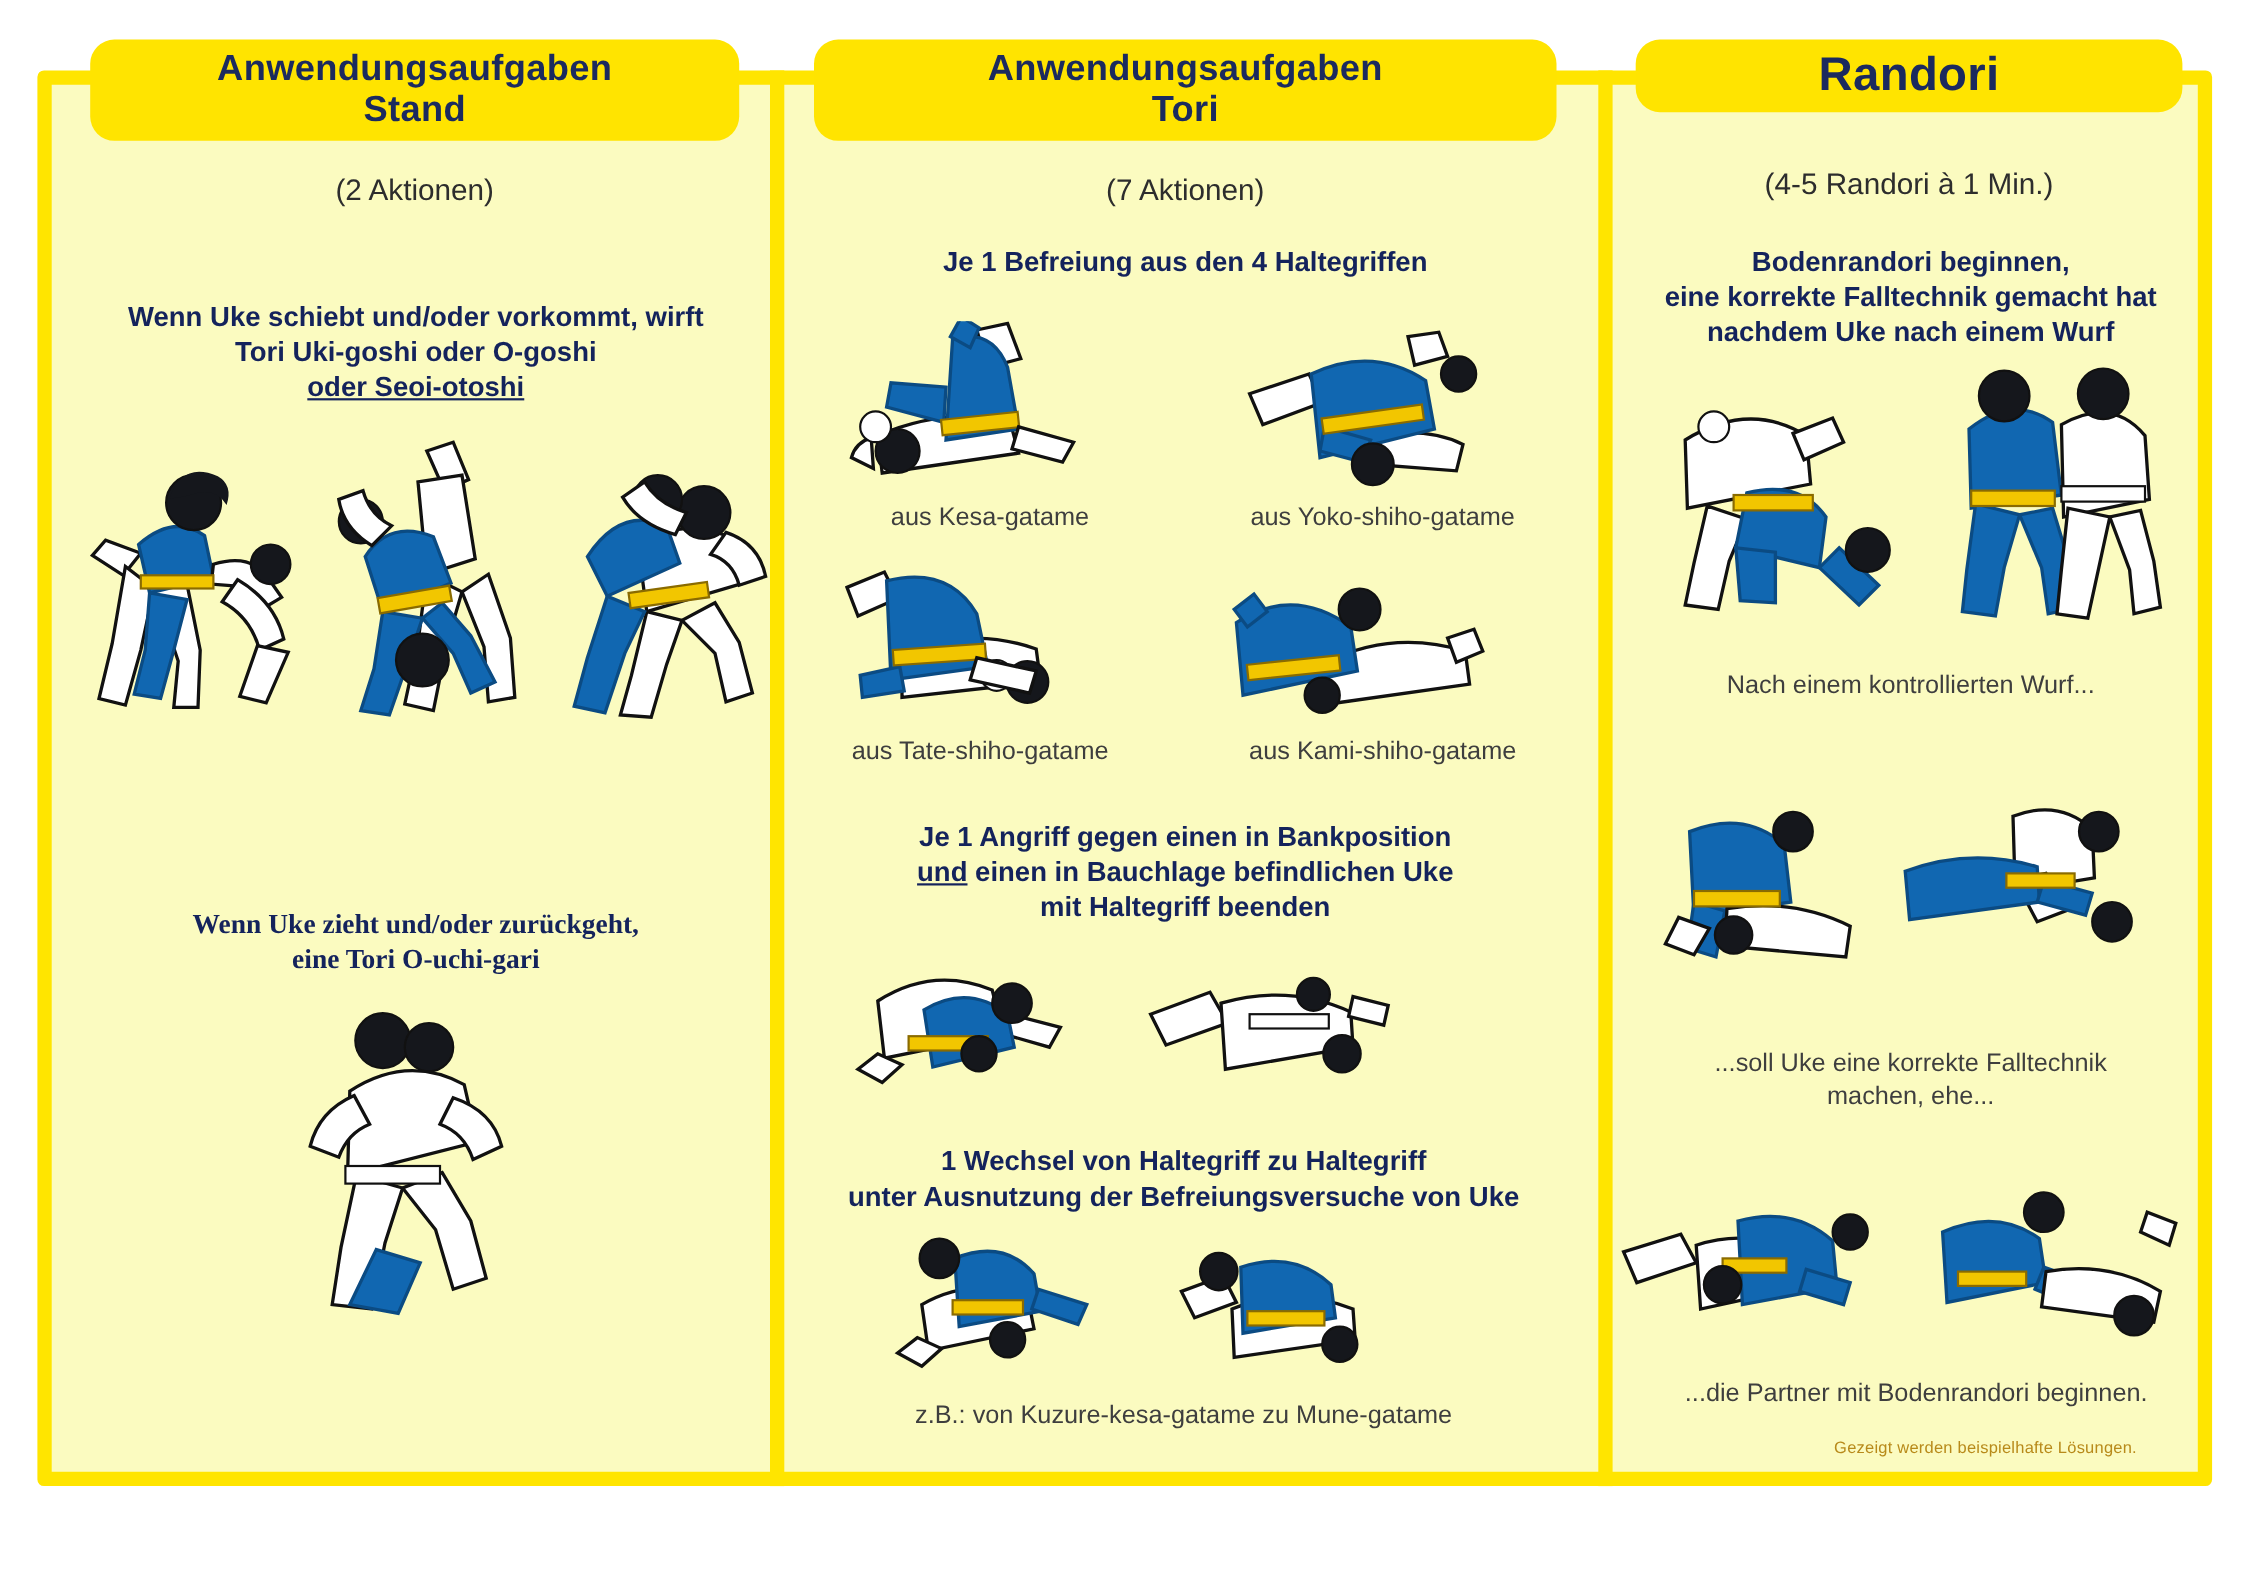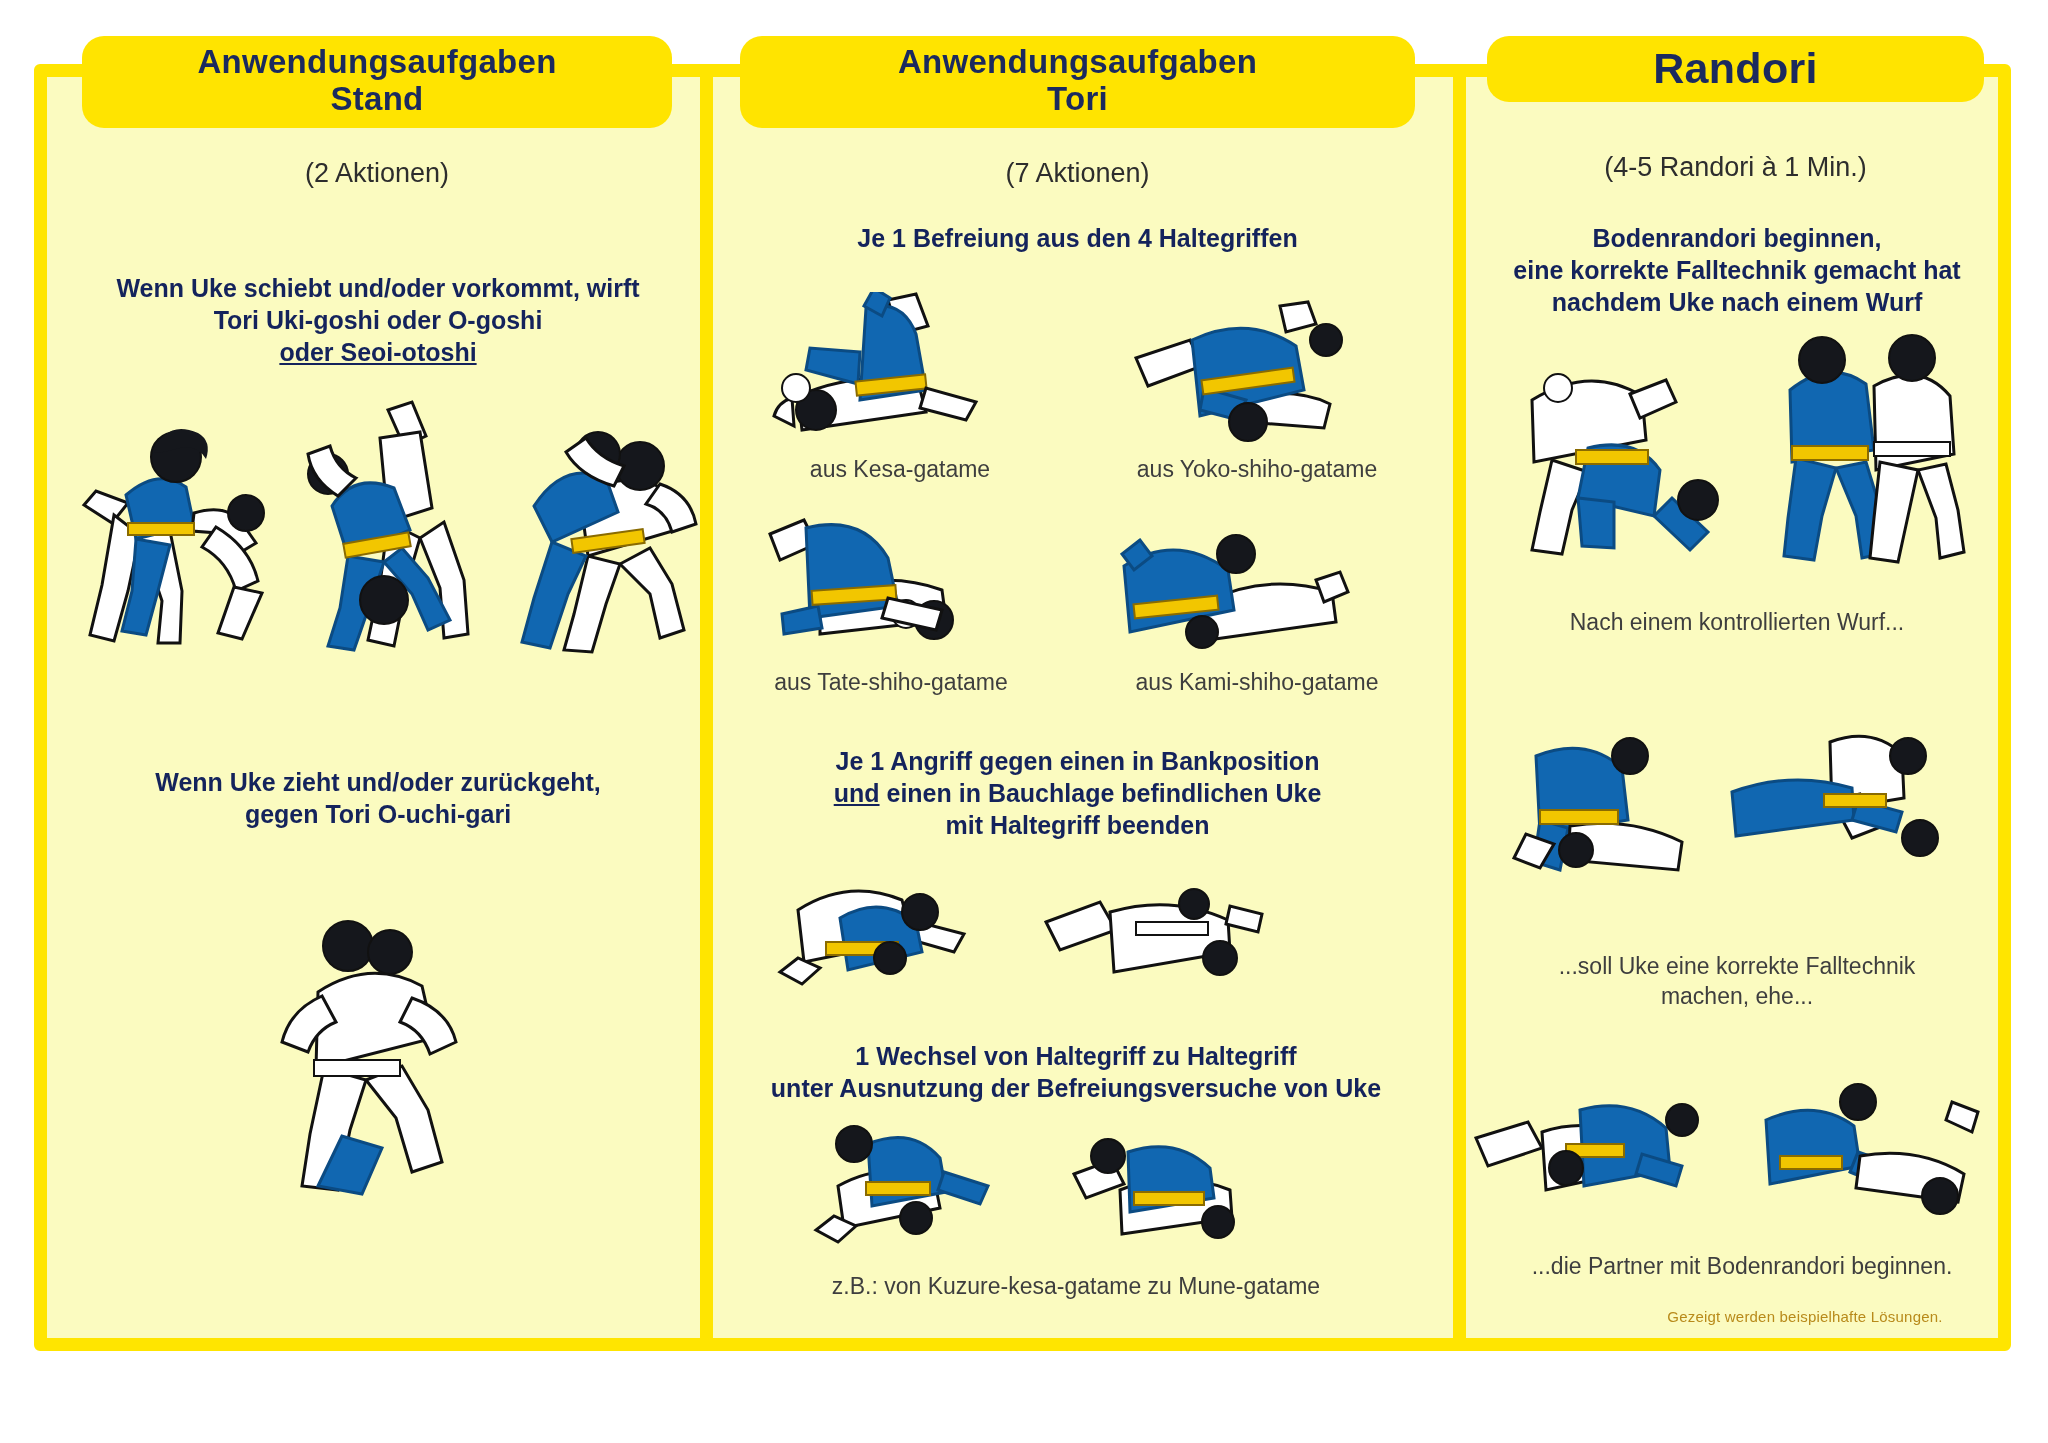--- a/index.html
+++ b/index.html
@@ -190,23 +190,23 @@
       <rect x="62" y="146" width="72" height="14" fill="#f2c600" stroke="#8a6b00" stroke-width="2" transform="rotate(-8 98 153)"></rect>
       <circle cx="130" cy="78" r="24" fill="#15171c" stroke="#111" stroke-width="2"></circle>
       <circle cx="88" cy="66" r="22" fill="#15171c" stroke="#111" stroke-width="2"></circle>
       <g stroke="#111" stroke-width="3" fill="#fff">
         <path d="M104 98 q-34 -10 -48 -34 l20 -14 q12 20 38 28z"></path>
         <path d="M150 96 q30 10 36 40 l-24 8 q-6 -22 -26 -28z"></path>
       </g>
     </svg>
   </div>
 
-  <div class="headline" style="left:78px; top:766px; width:600px;">
+  <div class="headline" style="left:78px; top:825px; width:600px;font-family:Liberation Serif, serif;">
     <div>Wenn Uke zieht und/oder zurückgeht,</div>
-    <div>gegen Tori O-uchi-gari</div>
+    <div>eine Tori O-uchi-gari</div>
   </div>
 
   <div class="fig" style="left:262px; top:900px;">
     <svg width="220" height="300" viewBox="0 0 220 300">
       <g stroke="#111" stroke-width="3" fill="#fff">
         <path d="M56 92 q52 -34 104 -6 l12 52 l-118 30 z"></path>
         <path d="M62 168 L48 234 L40 286 L76 290 L88 230 L104 180 Z"></path>
         <path d="M104 180 L134 218 L150 272 L180 262 L166 210 L140 166 Z"></path>
         <path d="M150 98 q36 12 44 44 l-26 12 q-8 -24 -30 -32z"></path>
         <path d="M60 96 q-32 14 -40 46 l26 10 q8 -22 28 -30z"></path>

